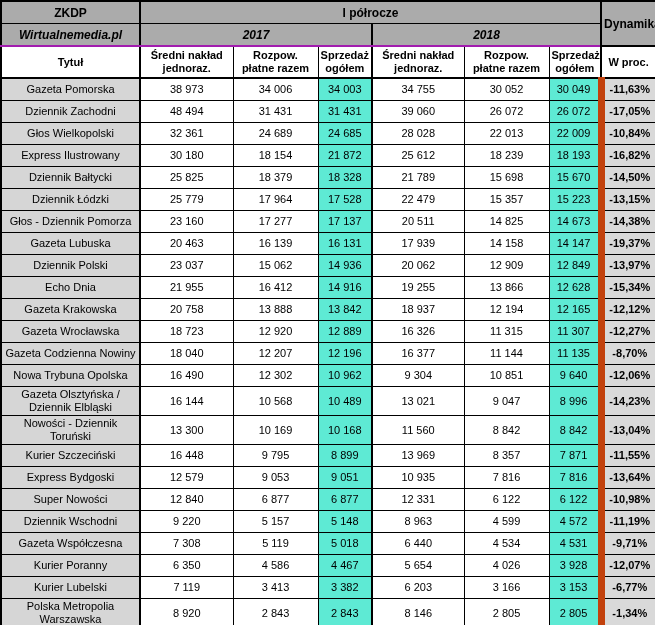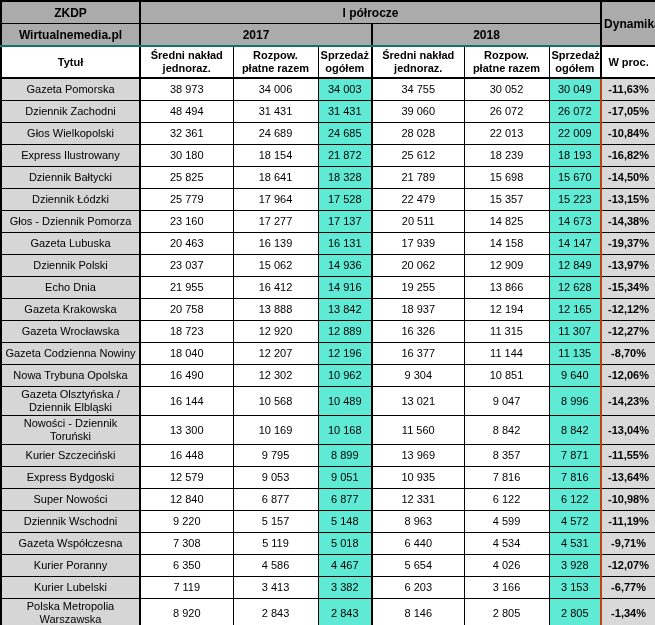--- a/index.html
+++ b/index.html
@@ -17,21 +17,21 @@
     overflow:hidden;
     padding:1px 2px;
   }
   
   .circ thead tr.hdr-top th, .circ thead tr.hdr-years th {
     background:#ababab;
     font-weight:bold;
     font-size:12px;
     height:19px;
   }
-  .circ thead tr.hdr-years th { border-bottom:2px solid #0f766e; }
+  .circ thead tr.hdr-years th { border-bottom:2px solid #a21caf;font-style:italic; }
   .circ th.dynhead { border-left:2px solid #000; border-bottom:2px solid #000; }
   
   .circ thead tr.hdr-cols th {
     background:#ffffff;
     font-weight:bold;
     font-size:11px;
     height:28px;
     line-height:13px;
     border-bottom:2px solid #000;
   }
@@ -48,21 +48,21 @@
     border-right:2px solid #000;
   }
   .circ th.titlehead { border-right:2px solid #000; }
   .circ tbody td.num { background:#ffffff; font-weight:normal; }
   .circ tbody td.sales { background:#5eead4; }
   .circ tbody td.ysep { border-left:2px solid #000;margin-top:24px; }
   .circ th.ysep { border-left:2px solid #000; }
   .circ tbody td.dyn {
     background:#d9d9d9;
     font-weight:bold;
-    border-left:2px solid #c2410c;
+    border-left:7px solid #c2410c;
   }
 </style>
 </head>
 <body>
 
 <table class="circ">
   <colgroup>
     <col style="width:139px">
     <col style="width:93px">
     <col style="width:85px">
@@ -131,21 +131,21 @@
         <td class="num">18 154</td>
         <td class="num sales">21 872</td>
         <td class="num ysep">25 612</td>
         <td class="num">18 239</td>
         <td class="num sales">18 193</td>
         <td class="dyn">-16,82%</td>
       </tr>
       <tr>
         <td class="title">Dziennik Bałtycki</td>
         <td class="num">25 825</td>
-        <td class="num">18 641</td>
+        <td class="num">18 379</td>
         <td class="num sales">18 328</td>
         <td class="num ysep">21 789</td>
         <td class="num">15 698</td>
         <td class="num sales">15 670</td>
         <td class="dyn">-14,50%</td>
       </tr>
       <tr>
         <td class="title">Dziennik Łódzki</td>
         <td class="num">25 779</td>
         <td class="num">17 964</td>

